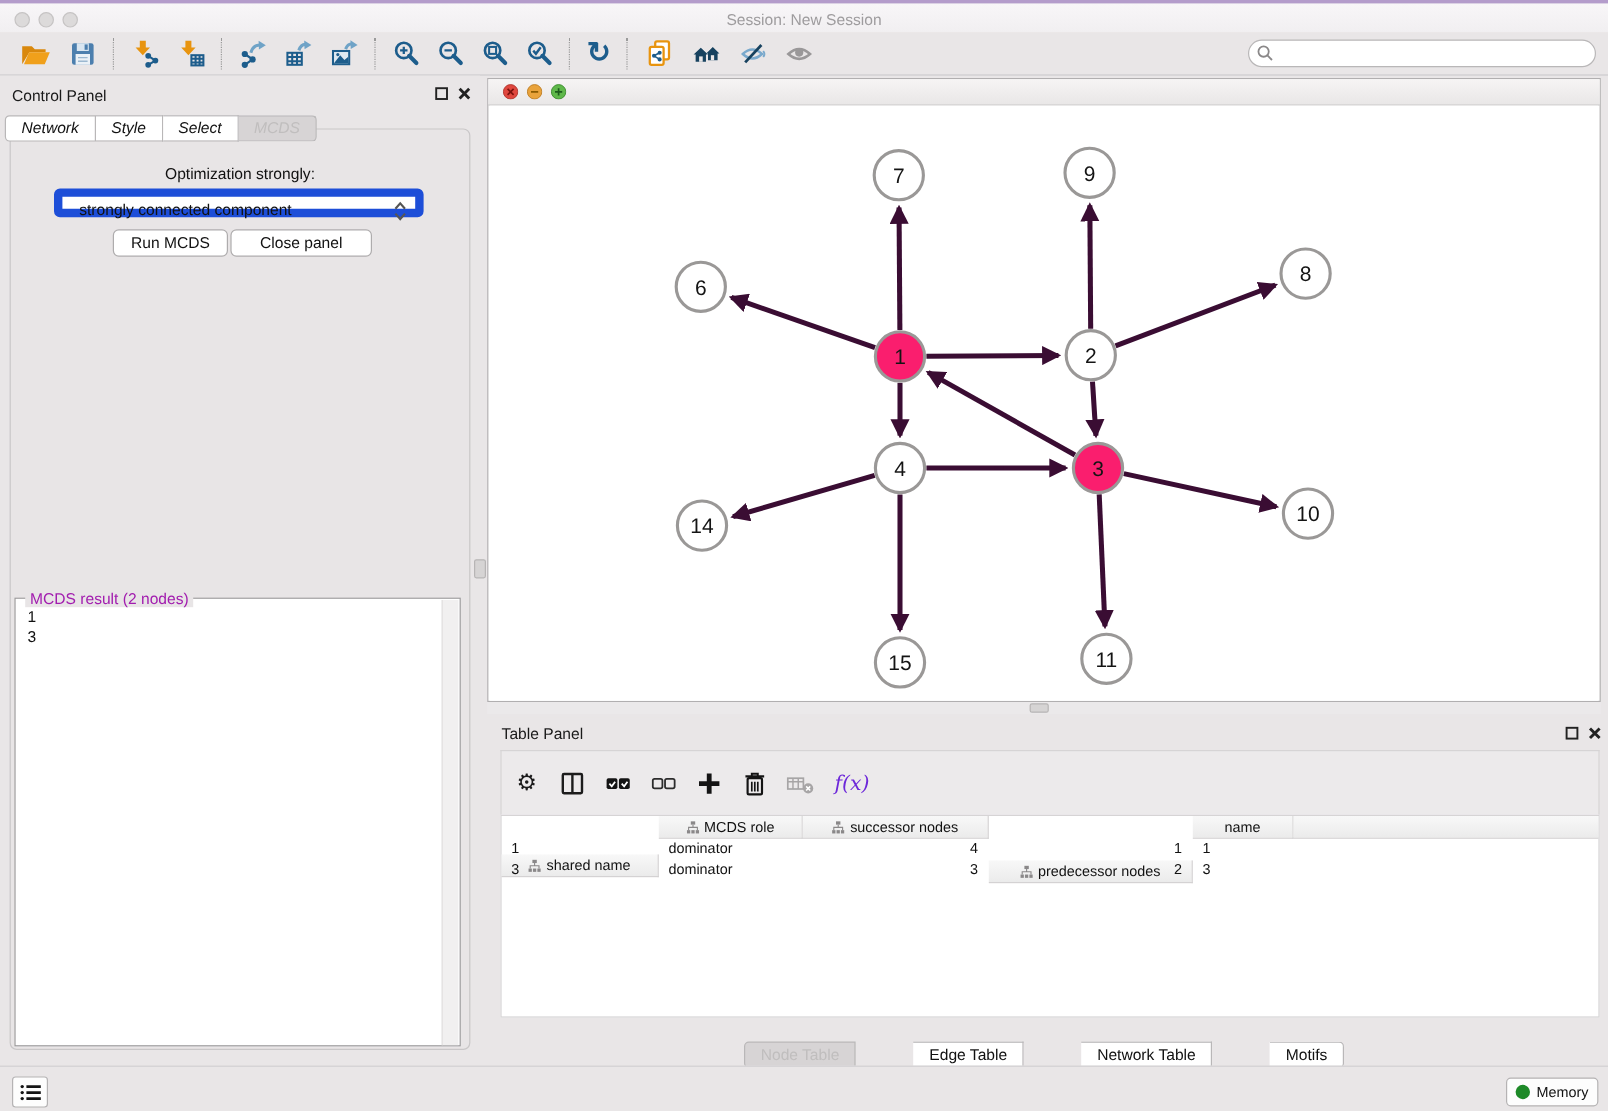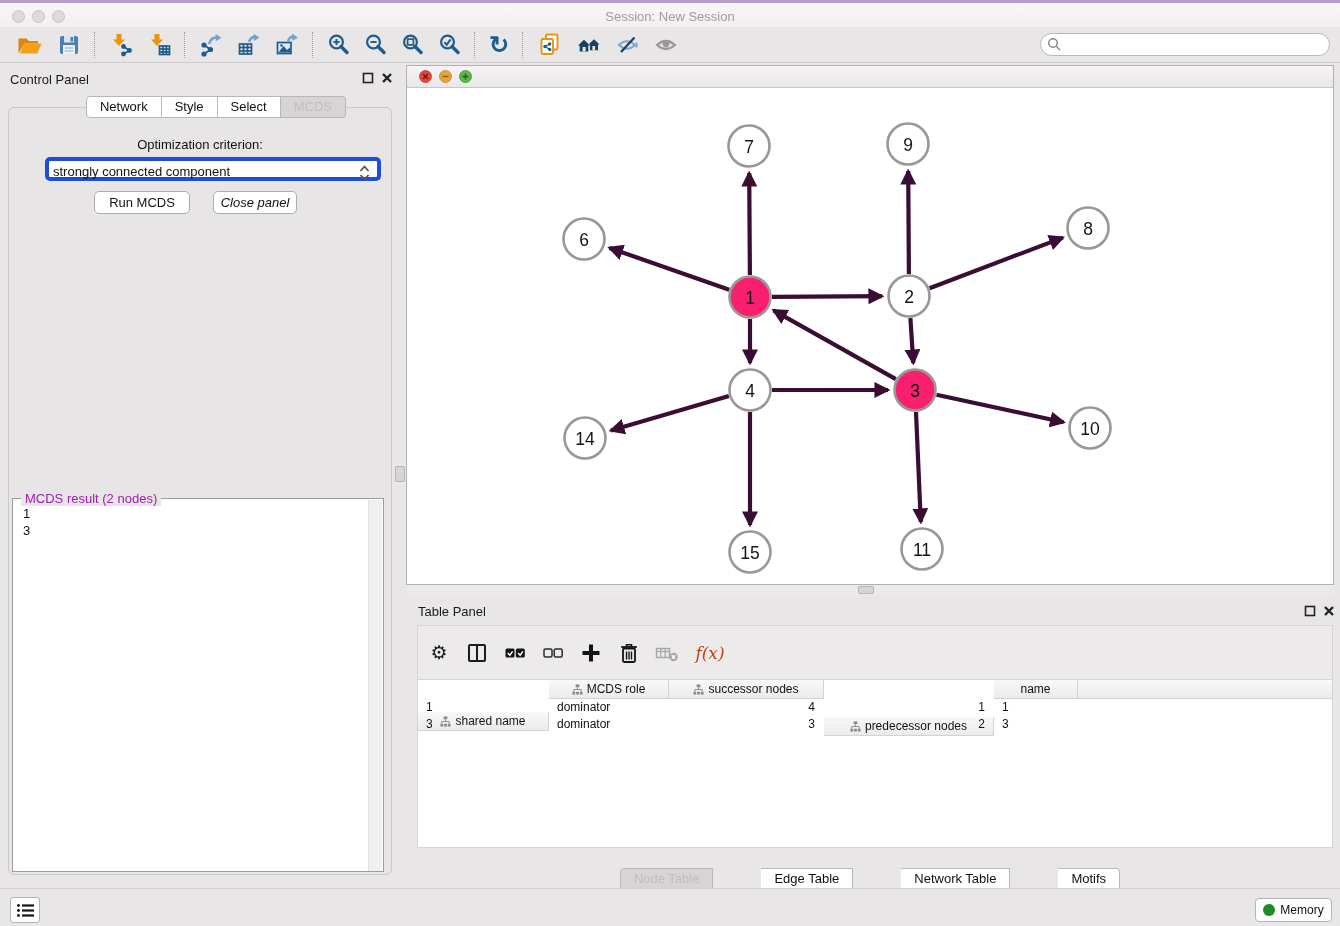--- a/index.html
+++ b/index.html
@@ -19,31 +19,31 @@
   .searchwrap{position:absolute;right:10px;top:6px;width:290px;height:23px;}
   .search{width:100%;height:100%;box-sizing:border-box;border:1px solid #b9b7b8;border-radius:12px;background:#fff;padding:0 8px 0 26px;font-size:13px;outline:none;}
   .searchicon{position:absolute;left:7px;top:4px;line-height:0;}
 
   
   .cpanel{position:absolute;left:0;top:63px;width:400px;height:825px;background:#e9e6e7;}
   .panel-title{position:absolute;left:10px;top:9px;font-size:13px;color:#1a1a1a;}
   .panel-ico{position:absolute;top:10px;line-height:0;}
   .cp-box{position:absolute;left:8px;top:44px;width:384px;height:768px;border:1px solid #c9c7c8;border-radius:6px;background:#e8e5e6;box-sizing:border-box;}
   .tabbar{position:absolute;display:flex;}
-  .cp-tabs{left:16px;top:33px;width:400px;justify-content:center;}
+  .cp-tabs{left:4px;top:33px;width:400px;font-style:italic;}
   .tab{height:20px;line-height:20px;padding:0 13px;background:#fff;border:1px solid #b9b7b8;border-left:none;font-size:13px;color:#111;white-space:nowrap;}
   .tab:first-child{border-left:1px solid #b9b7b8;border-radius:4px 0 0 4px;}
   .tab:last-child{border-radius:0 4px 4px 0;}
   .tab.selected{background:#d7d4d5;color:#c0bebe;}
   .opt-label{position:absolute;left:0;top:74px;width:400px;text-align:center;font-size:13px;color:#111;}
-  .combo{position:absolute;left:45px;top:94px;width:336px;height:24px;background:#fff;border:4px solid #1d4ed8;border-radius:5px;box-sizing:border-box;font-size:13px;line-height:22px;padding-left:4px;color:#111;}
+  .combo{position:absolute;left:45px;top:94px;width:308px;height:24px;background:#fff;border:7px solid #1d4ed8;border-radius:5px;box-sizing:border-box;font-size:13px;line-height:22px;padding-left:14px;color:#111;}
   .combo .chev{position:absolute;right:6px;top:3px;line-height:0;}
   .cp-btn{position:absolute;top:128px;height:23px;background:#fff;border:1px solid #aeacad;border-radius:5px;font-size:13px;color:#111;font-family:"Liberation Sans",sans-serif;}
   .runbtn{left:94px;width:96px;}
-  .closebtn{left:213px;width:84px;font-style:italic;}
+  .closebtn{left:192px;width:118px;}
   .fieldset{position:absolute;left:12px;top:435px;width:372px;height:374px;border:1px solid #9c9a9b;background:#fff;box-sizing:border-box;}
   .fieldset-legend{position:absolute;left:8px;top:-8px;background:#e8e5e6;padding:0 4px;font-size:13px;color:#a21caf;}
   .fs-track{position:absolute;right:1px;top:1px;width:13px;height:371px;background:#f1f0f0;border-left:1px solid #e2e0e0;}
   .result-line{font-size:13px;color:#111;padding:1px 0 1px 10px;line-height:15px;}
   .vhandle{position:absolute;left:395px;top:466px;width:10px;height:16px;background:#d6d4d4;border:1px solid #b7b5b5;border-radius:2px;box-sizing:border-box;}
 
   
   .netframe{position:absolute;left:406px;top:65px;width:928px;height:520px;border:1px solid #b1afb0;background:#fff;box-sizing:border-box;}
   .net-titlebar{position:absolute;left:0;top:0;width:100%;height:22px;background:linear-gradient(#f6f4f4,#e9e7e7);border-bottom:1px solid #c6c4c4;box-sizing:border-box;}
   .net-title{position:absolute;left:0;top:3px;width:100%;text-align:center;font-size:13px;color:#111;}
@@ -51,21 +51,21 @@
   .nl svg{position:absolute;left:0;top:0;}
   .canvas{position:absolute;left:1px;top:22px;width:924px;height:496px;background:#fff;overflow:hidden;}
   .hstrip{position:absolute;left:406px;top:585px;width:928px;height:10px;background:#ebe9ea;}
   .hhandle{position:absolute;left:858px;top:586px;width:16px;height:8px;background:#d6d4d4;border:1px solid #b7b5b5;border-radius:2px;box-sizing:border-box;}
 
   
   .tpanel{position:absolute;left:406px;top:598px;width:928px;height:293px;background:#e9e6e7;text-decoration:underline;}
   .tp-toolbar{position:absolute;left:11px;top:27px;width:916px;height:54px;border:1px solid #d6d4d5;border-bottom:none;background:#eceaeb;box-sizing:border-box;display:flex;align-items:center;padding-left:9px;}
   .ticon{width:24px;margin-right:14px;text-align:center;line-height:0;background:none;border:none;padding:0;}
   .gear-glyph{font-size:19px;line-height:22px;color:#1c1c1c;}
-  .fx{font-family:"DejaVu Serif",serif;font-style:italic;color:#c2410c;font-size:17px;line-height:22px;}
+  .fx{font-family:"DejaVu Serif",serif;font-style:italic;color:#6d28d9;font-size:17px;line-height:22px;}
   .tp-table{position:absolute;left:11px;top:81px;width:916px;height:169px;background:#fff;border:1px solid #d6d4d5;box-sizing:border-box;}
   .thead{display:flex;height:19px;}
   .th{display:flex;align-items:center;justify-content:center;gap:4px;box-sizing:border-box;border-right:1px solid #d4d2d3;border-bottom:1px solid #d4d2d3;background:linear-gradient(#f8f8f8,#ebebeb);font-size:12px;color:#111;height:19px;}
   .th.filler{flex:1;border-right:none;}
   .trow{display:flex;height:17px;}
   .td{box-sizing:border-box;font-size:12px;color:#111;line-height:17px;padding:0 9px 0 8px;white-space:nowrap;}
   .td.r{text-align:right;}
   .tp-tabs{left:0;top:270px;width:928px;justify-content:center;gap:48px;}
 
   
@@ -228,21 +228,21 @@
     <button class="panel-ico tbtn" style="left:374px;top:7px"><svg width="12" height="12" viewBox="0 0 12 12">
           <path d="M2,2 L10,10 M10,2 L2,10" stroke="#222" stroke-width="2.4"></path>
         </svg></button>
     <div class="cp-box"></div>
     <div class="tabbar cp-tabs" id="control-tabs">
         <span class="tab">Network</span>
         <span class="tab">Style</span>
         <span class="tab">Select</span>
         <span class="tab selected">MCDS</span>
       </div>
-    <div class="opt-label">Optimization criterion:</div>
+    <div class="opt-label">Optimization strongly:</div>
     <div class="combo">
       <span>strongly connected component</span>
       <span class="chev"><svg width="13" height="18" viewBox="0 0 13 18">
             <path d="M2.5,7 L6.5,2.5 L10.5,7" fill="none" stroke="#555" stroke-width="1.8"></path>
             <path d="M2.5,11 L6.5,15.5 L10.5,11" fill="none" stroke="#555" stroke-width="1.8"></path>
           </svg></span>
     </div>
     <button class="cp-btn runbtn">Run MCDS</button>
     <button class="cp-btn closebtn">Close panel</button>
     <div class="fieldset">

